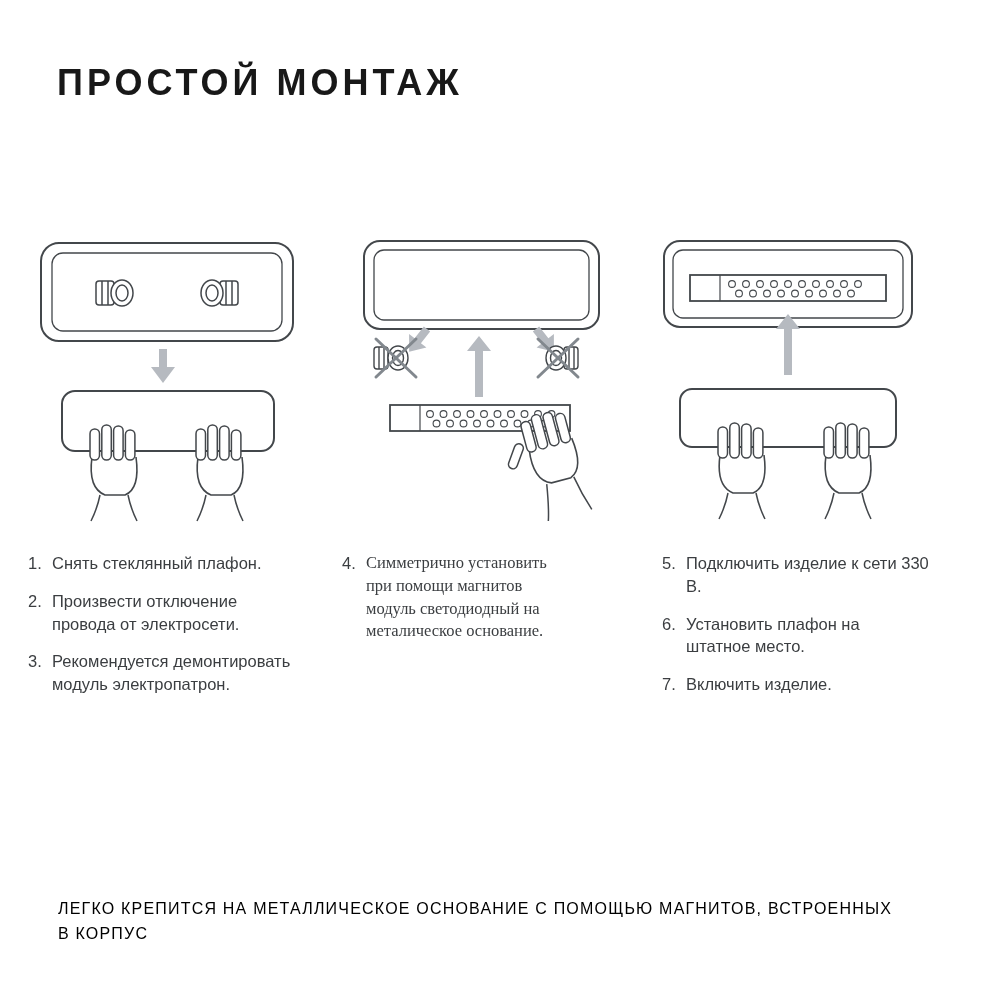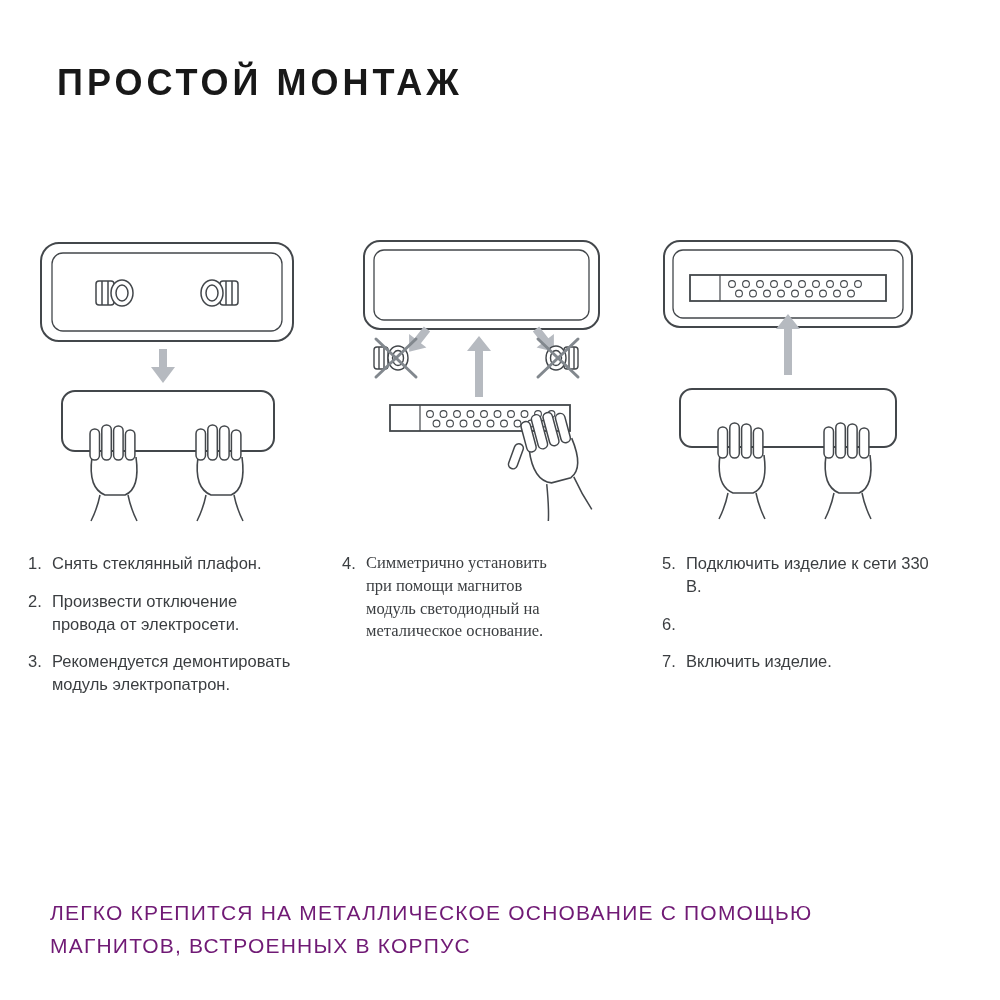--- a/index.html
+++ b/index.html
@@ -11,22 +11,22 @@
   .panel-1{left:38px;top:233px;}
   .panel-2{left:352px;top:233px;}
   .panel-3{left:662px;top:233px;}
   .steps-col{position:absolute;top:552px;}
   .col-1{left:28px;width:265px;}
   .col-2{left:342px;width:245px;}
   .col-3{left:662px;width:286px;}
   .step{display:flex;margin-bottom:15px;color:#3b3e41;font-size:16.5px;line-height:1.38;}
   .step-num{flex:0 0 24px;}
   .step-text{flex:1;}
-  .footer{position:absolute;left:50px;top:897px;width:845px;font-size:21px;
-          letter-spacing:1.2px;color:#701a75;line-height:1.55;}
+  .footer{position:absolute;left:58px;top:897px;width:845px;font-size:16px;
+          letter-spacing:1.2px;color:#000000;line-height:1.55;}
   svg .ln{stroke:#43474b;fill:#fff;}
   svg .gray{fill:#b6bac0;stroke:none;}
 </style>
 </head>
 <body>
 
 <div class="page">
 
   <div class="title">ПРОСТОЙ МОНТАЖ</div>
 
@@ -232,20 +232,21 @@
     </div>
   </div>
 
   <div class="steps-col col-3">
     <div class="step">
       <span class="step-num">5.</span>
       <span class="step-text">Подключить изделие к сети 330 В.</span>
     </div>
     <div class="step">
       <span class="step-num">6.</span>
+      <span class="step-text" style="max-width:232px;">Установить плафон на штатное место.</span>
     </div>
     <div class="step">
       <span class="step-num">7.</span>
       <span class="step-text">Включить изделие.</span>
     </div>
   </div>
 
   <div class="footer">ЛЕГКО КРЕПИТСЯ НА МЕТАЛЛИЧЕСКОЕ ОСНОВАНИЕ С ПОМОЩЬЮ МАГНИТОВ, ВСТРОЕННЫХ В КОРПУС</div>
 
 </div>

